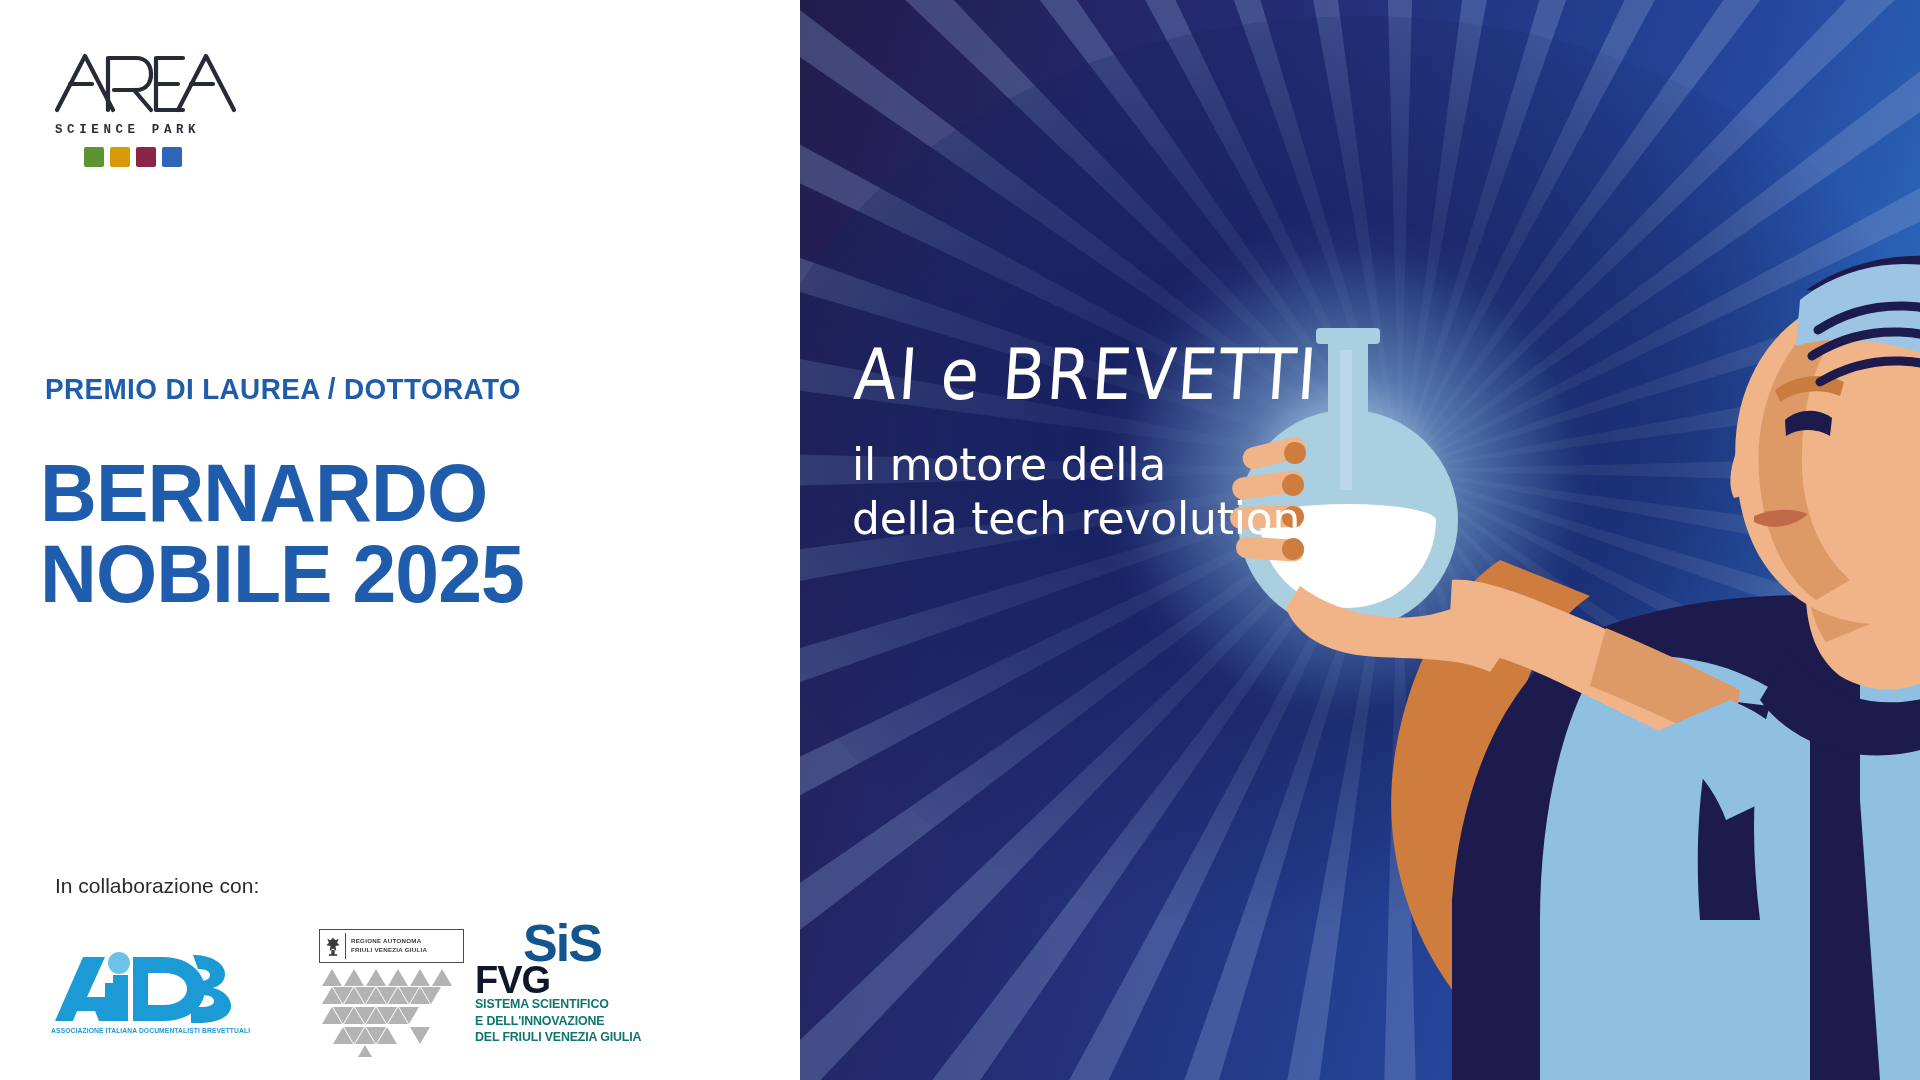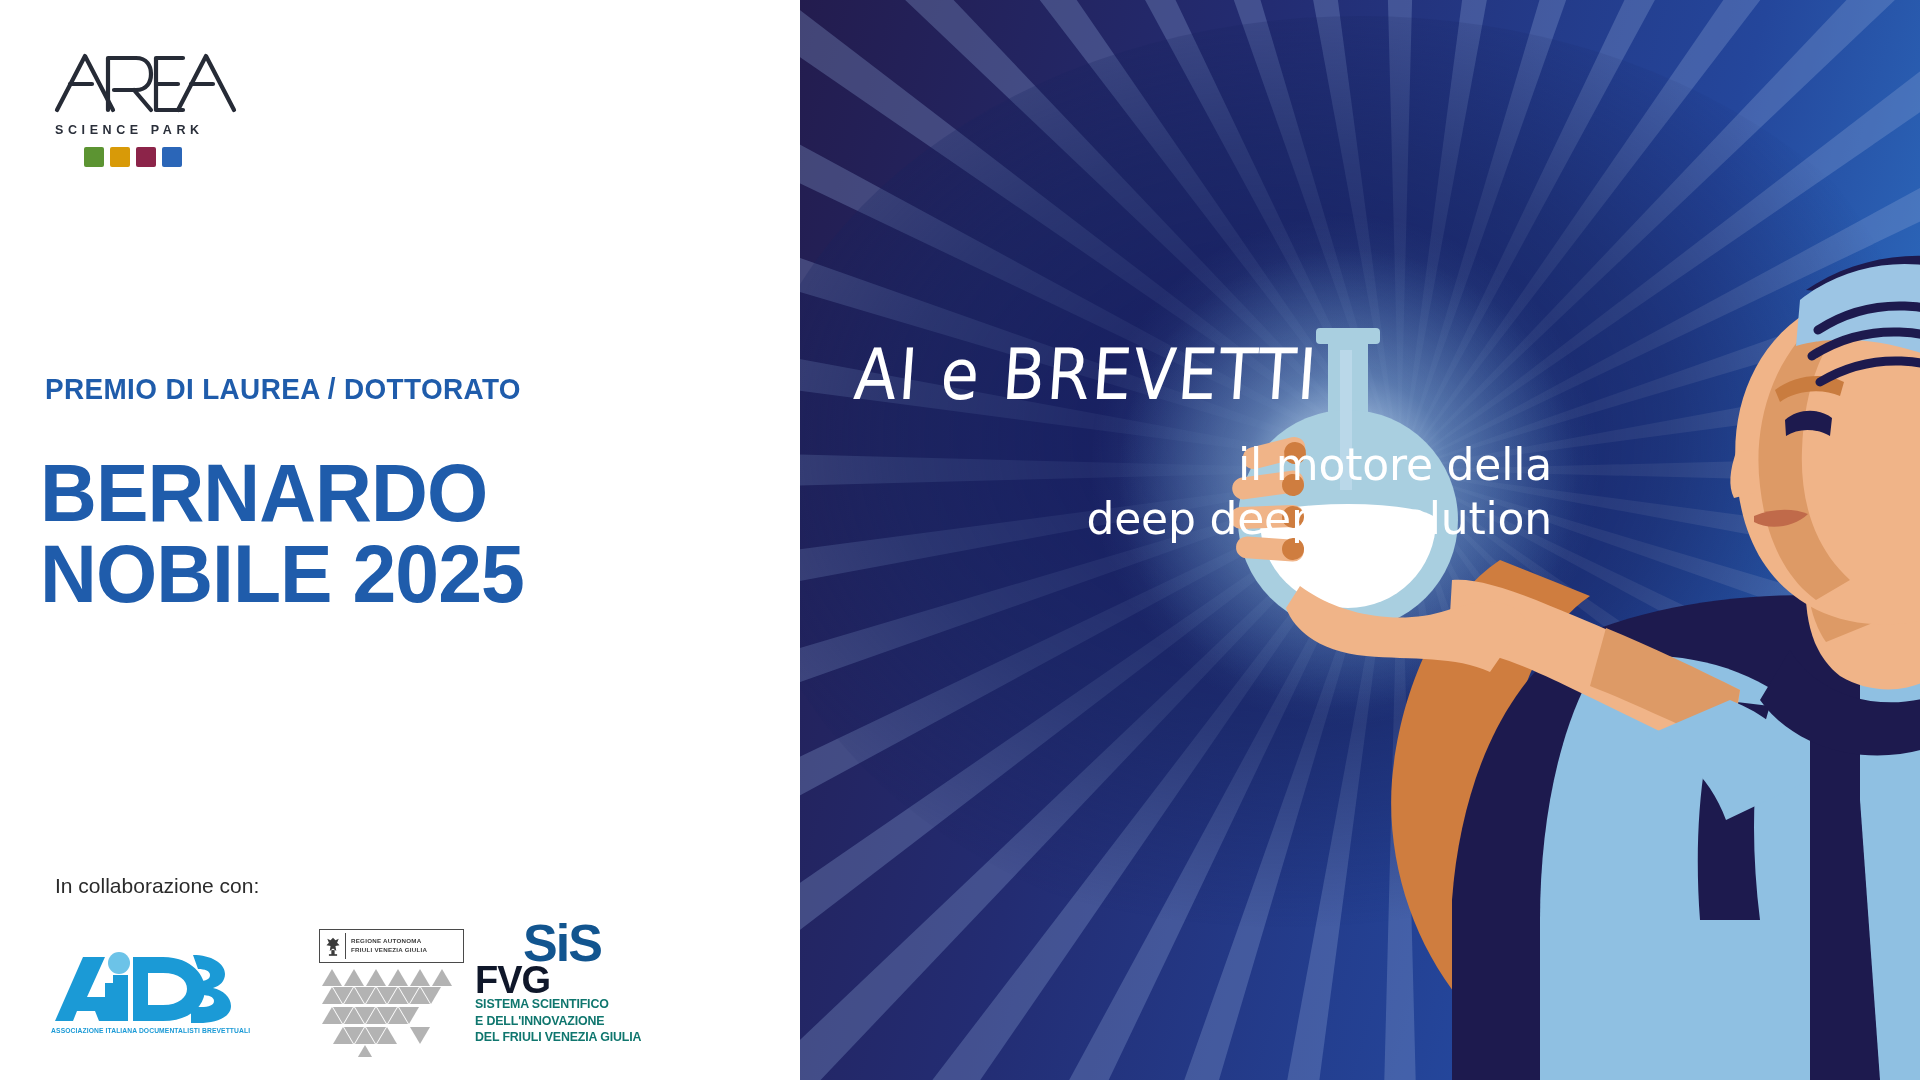--- a/index.html
+++ b/index.html
@@ -14,21 +14,21 @@
   
   .left {
     position:relative; width:800px; height:1080px; background:#ffffff; flex:0 0 800px;
   }
 
   
   .area-logo { position:absolute; left:52px; top:48px; width:220px; }
   .area-wordmark { width:200px; height:68px; display:block; }
   .area-sub {
     font-size:12.5px; letter-spacing:4.6px; color:#2a2f3a; font-weight:700;
-    margin-top:7px; margin-left:3px; font-family:Liberation Sans, sans-serif;
+    margin-top:7px; margin-left:3px; font-family:Liberation Mono, monospace;
   }
   .area-swatches { display:flex; gap:6px; margin-top:10px; margin-left:32px; }
   .sw { width:20px; height:20px; border-radius:2px; }
 
   
   .kicker {
     position:absolute; left:45px; top:372px;
     font-size:30px; font-weight:700; letter-spacing:0.4px;
     color:#1f5cab; font-family:"Liberation Sans", sans-serif;
     white-space:nowrap; transform:scaleX(0.93); transform-origin:left center;
@@ -89,21 +89,21 @@
     font-size:62px; color:#ffffff; line-height:1;
     font-family:"DejaVu Sans", sans-serif; font-weight:400;
     letter-spacing:2px;
     transform:skewX(-4deg) scaleY(1.14); transform-origin:left bottom;
     white-space:nowrap;
   }
   .hero-sub {
     margin-top:28px; font-size:44px; color:#ffffff; line-height:1.22;
     font-family:"DejaVu Sans", sans-serif; font-weight:400; letter-spacing:-0.2px;
   }
-  .hero-sub span { display:block;text-align:right; }
+  .hero-sub span { display:block; }
 </style>
 </head>
 <body>
 
 <div class="poster">
 
   <div class="left">
 
     <div class="area-logo">
       <svg class="area-wordmark" viewBox="0 0 200 68">
@@ -461,18 +461,18 @@
         <rect x="482" y="538" width="22" height="22" rx="11" transform="rotate(4 493 549)"></rect>
       </g>
 
       <path d="M500 586 C540 616 600 626 648 610 C690 596 712 600 726 620 L690 672 C656 656 612 660 566 656 C524 652 496 634 486 608 Z" fill="#f0b488"></path>
     </svg>
 
     <div class="hero-text">
       <div class="hero-head">AI e BREVETTI</div>
       <div class="hero-sub">
         <span>il motore della</span>
-        <span>deep deep revolution</span>
+        <span>della tech revolution</span>
       </div>
     </div>
 
   </div>
 </div>
 
 </body></html>

